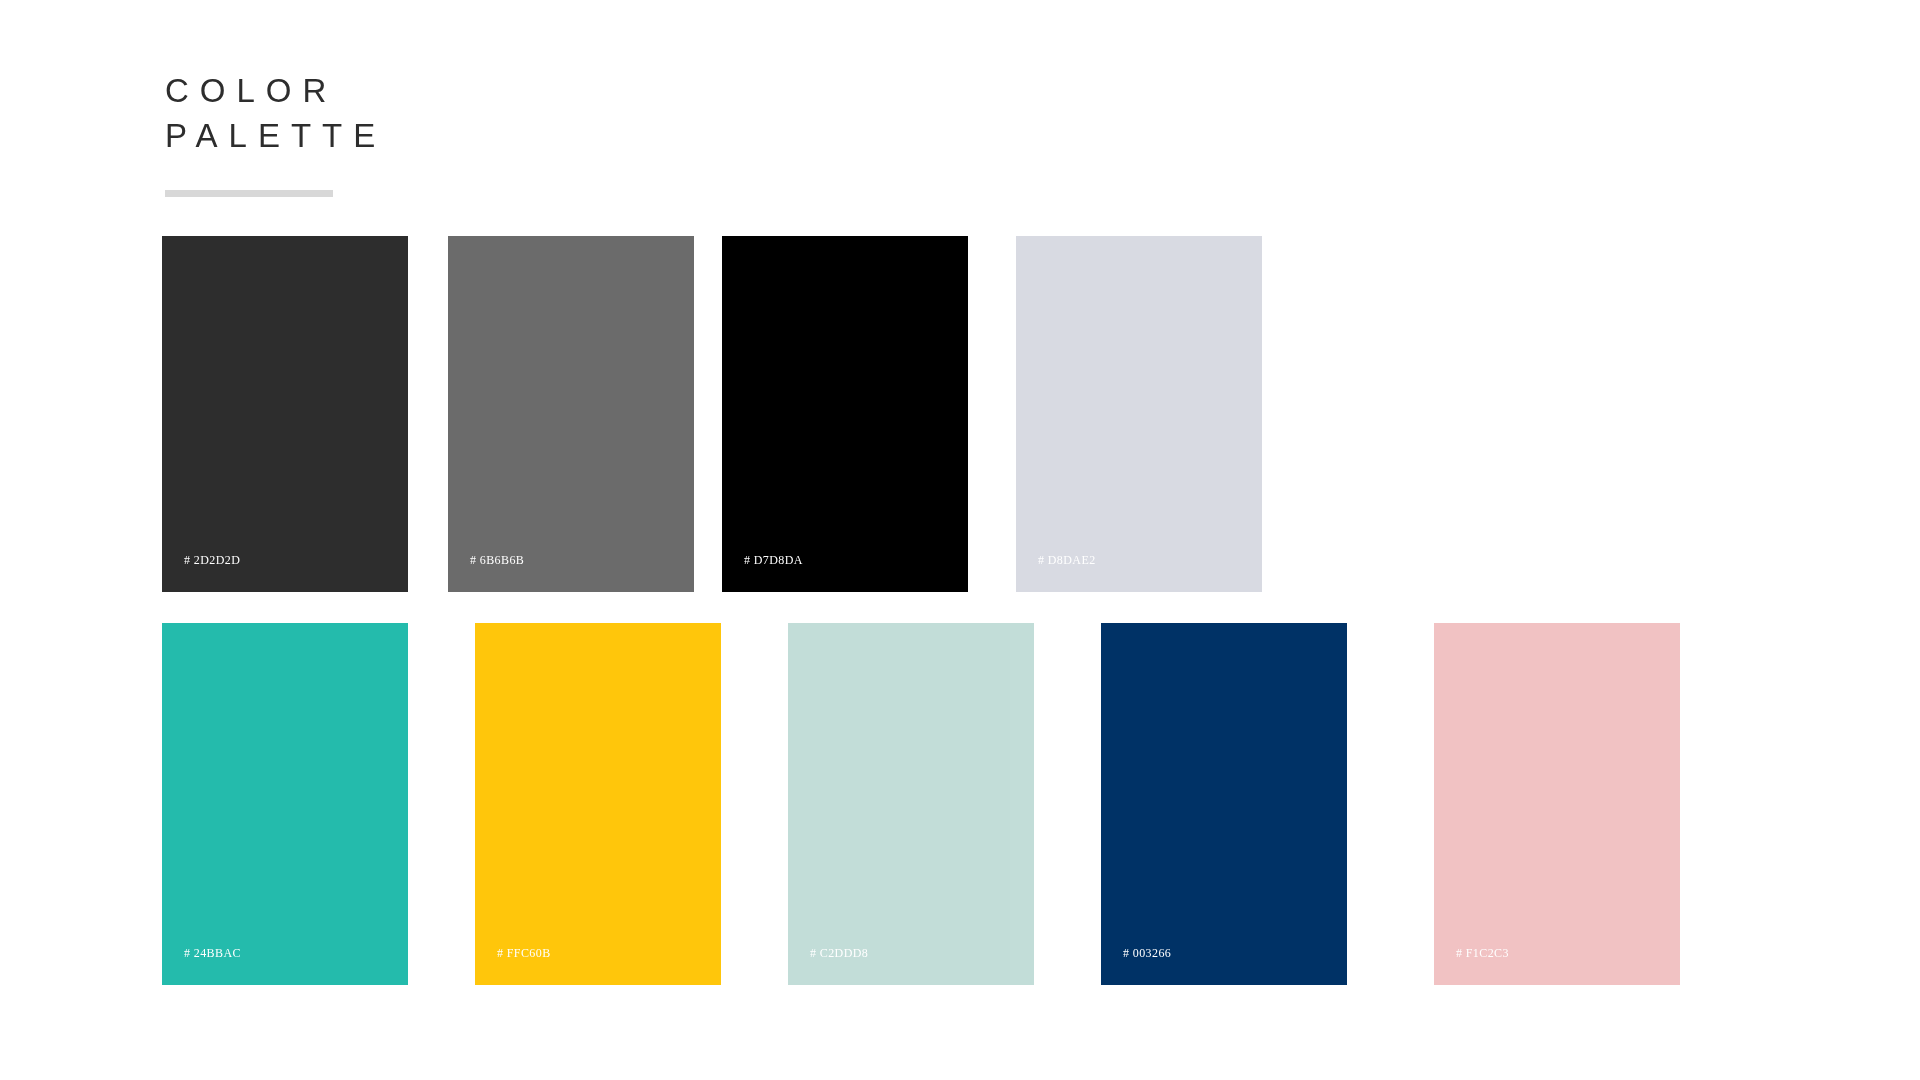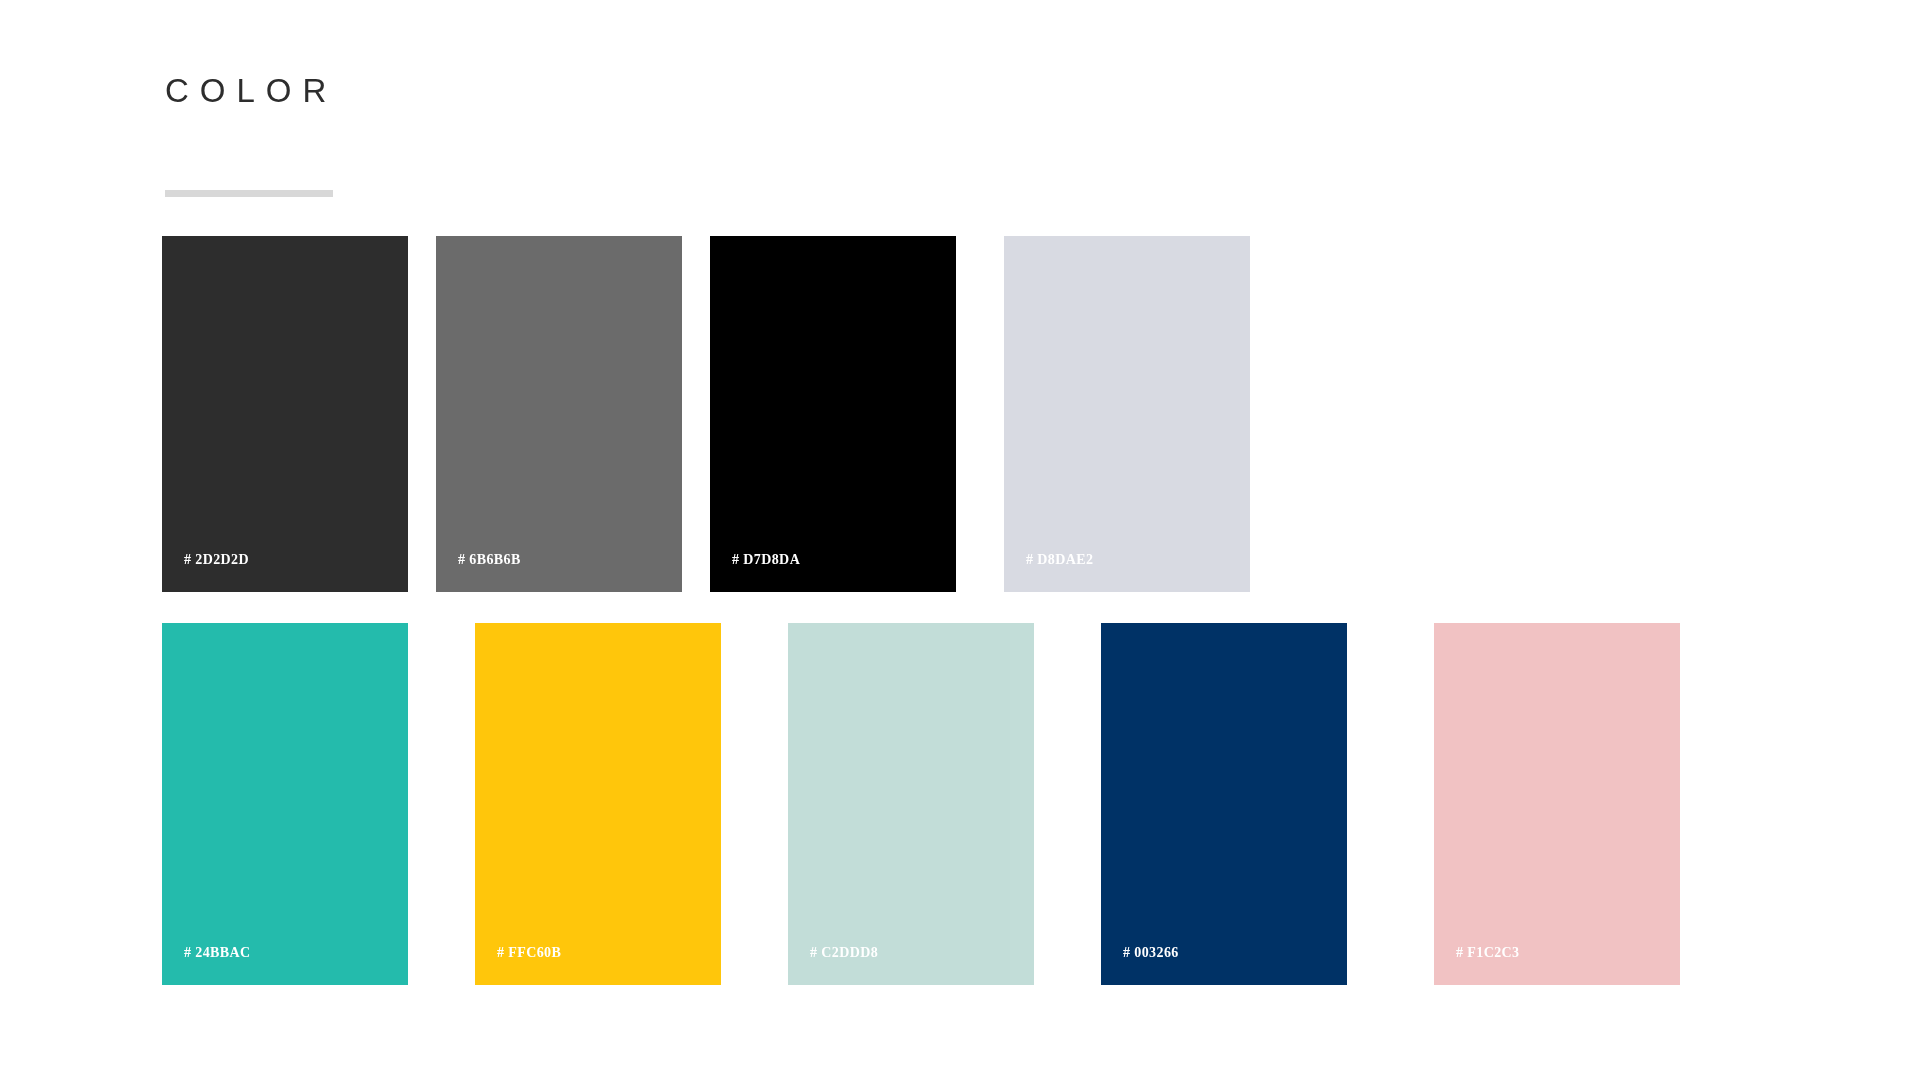--- a/index.html
+++ b/index.html
@@ -76,45 +76,46 @@
   }
   .swatch:last-child {
     margin-right: 0;
     margin-left: 20px;
   }
   .swatch-label {
     position: absolute;
     left: 22px;
     bottom: 24px;
     font-family: "Liberation Serif", serif;
-    font-size: 14px;
-    font-weight: 700;
+    font-size: 12px;
+    font-weight: 400;
     letter-spacing: 0.4px;
     color: #FFFFFF;
     white-space: nowrap;
   }
 </style>
 </head>
 <body style="background: rgb(255, 255, 255);">
 
 <div class="page">
 
   <div class="header">
     <div class="title-line" style="color: rgb(45, 45, 45);">COLOR</div>
+    <div class="title-line" style="color: rgb(45, 45, 45);">PALETTE</div>
   </div>
 
   <div class="divider" style="background: rgb(216, 216, 216);"></div>
 
   <div class="grid">
 
     <div class="row row-one">
       <div class="swatch" style="background: rgb(45, 45, 45);">
         <span class="swatch-label" style="color: rgb(255, 255, 255);"># 2D2D2D</span>
       </div>
-      <div class="swatch" style="background: rgb(107, 107, 107);">
+      <div class="swatch" style="background: rgb(107, 107, 107); margin-left: 12px;">
         <span class="swatch-label" style="color: rgb(255, 255, 255);"># 6B6B6B</span>
       </div>
       <div class="swatch" style="background: #000000;">
         <span class="swatch-label" style="color: rgb(255, 255, 255);"># D7D8DA</span>
       </div>
       <div class="swatch" style="background: rgb(216, 218, 226);">
         <span class="swatch-label" style="color: rgb(255, 255, 255);"># D8DAE2</span>
       </div>
     </div>
 

